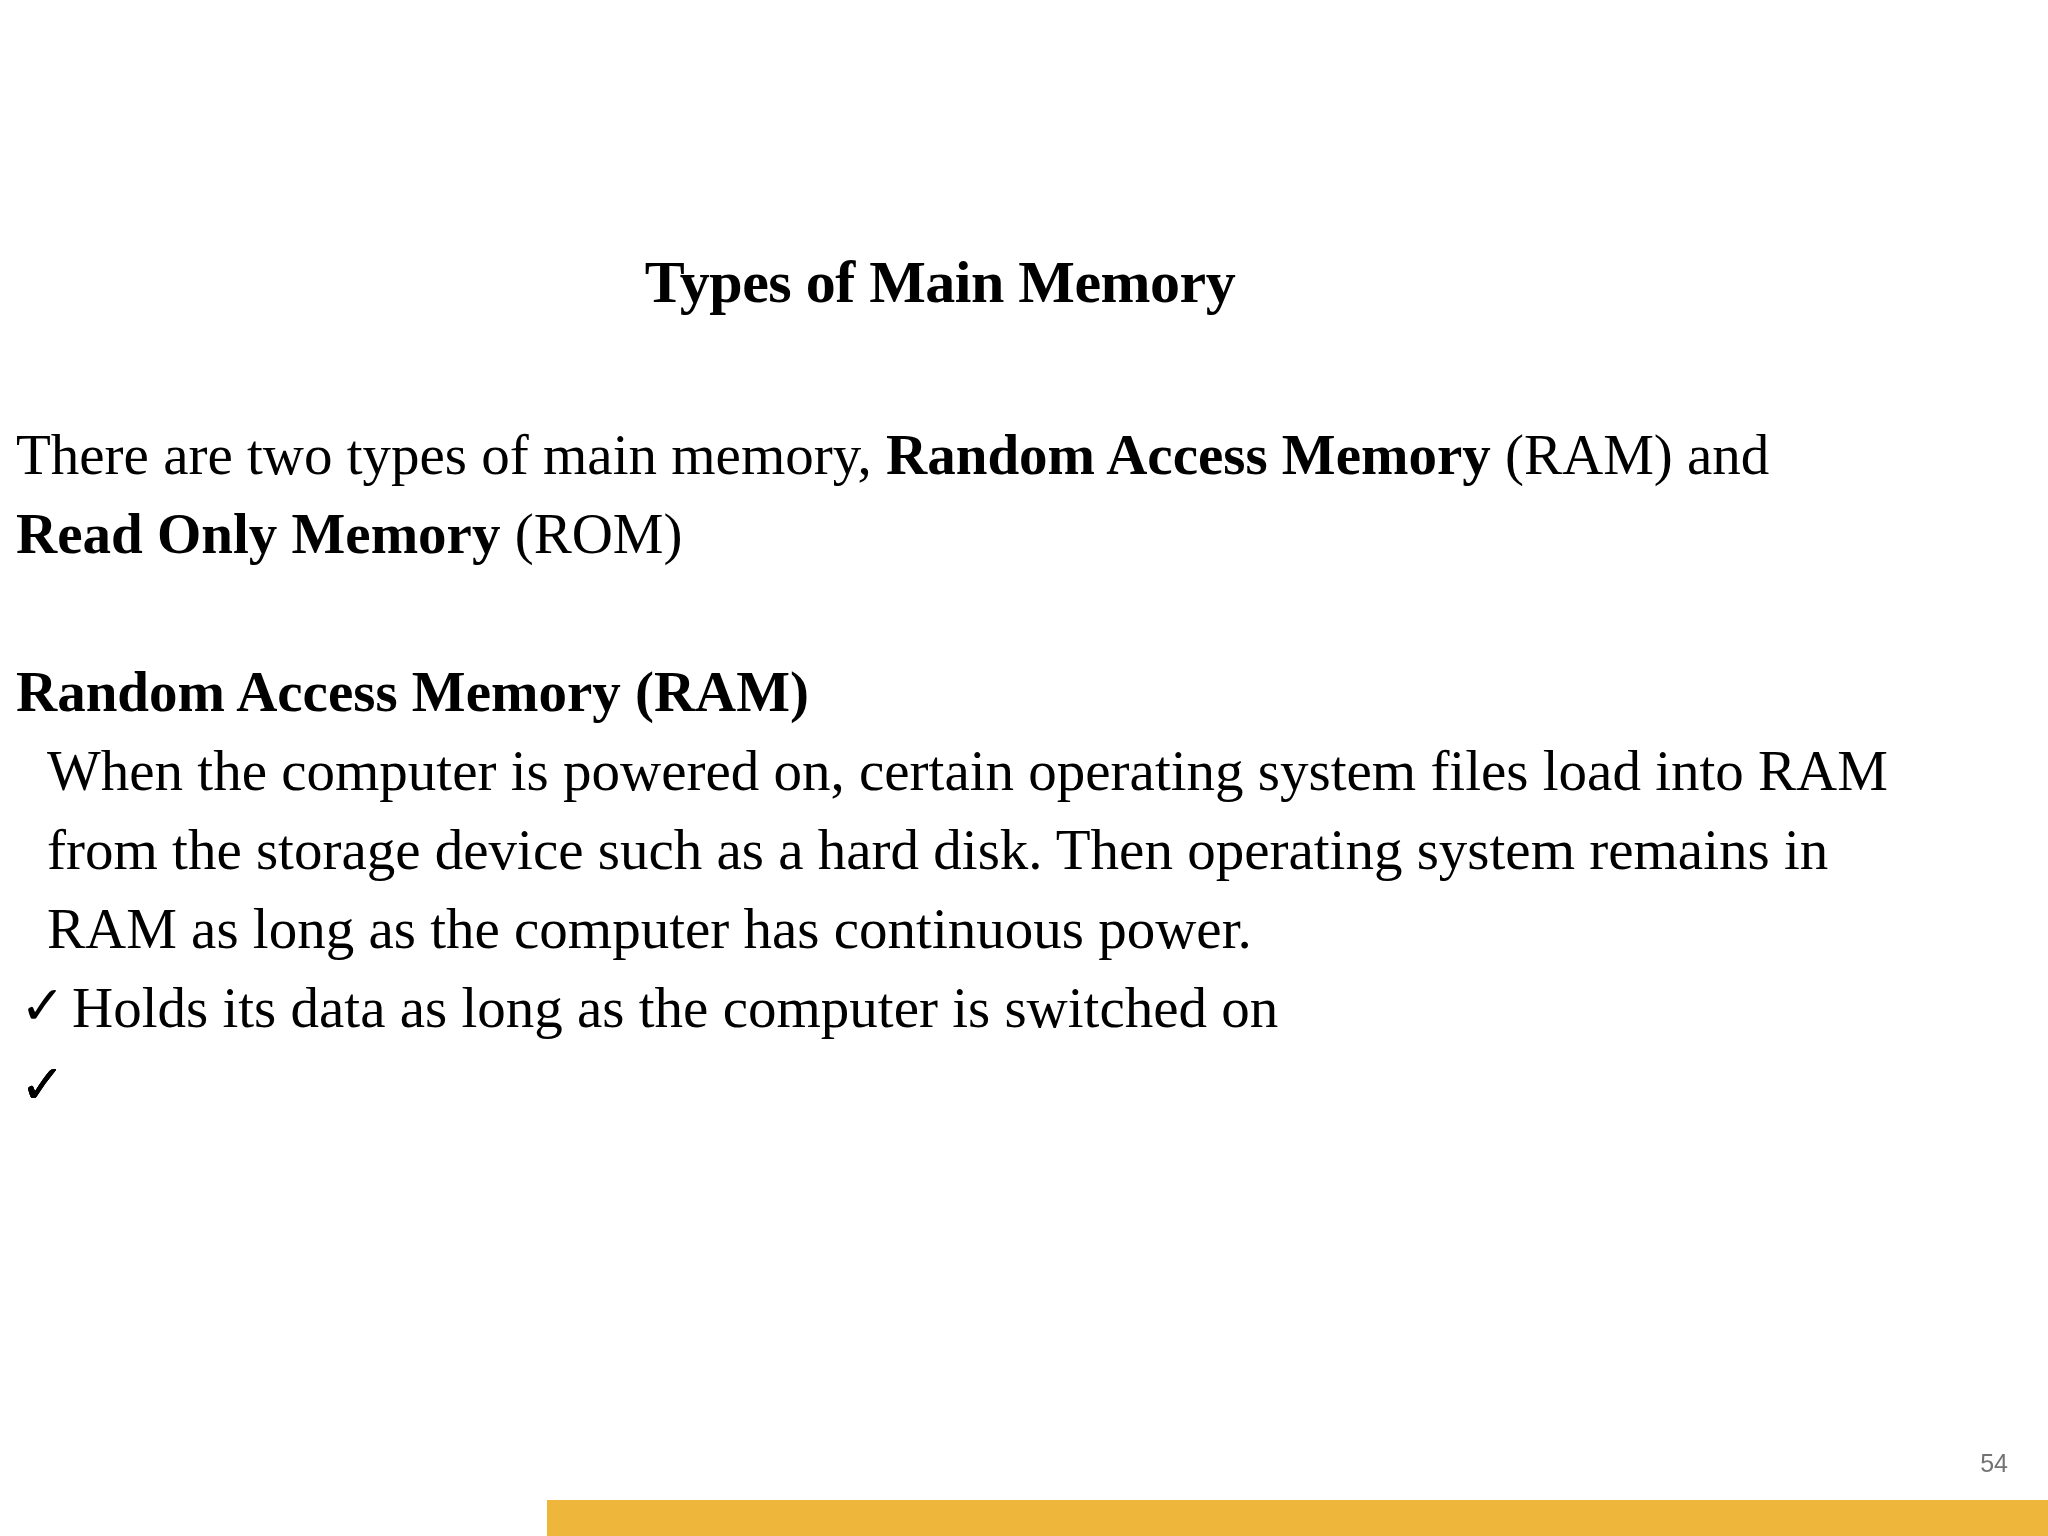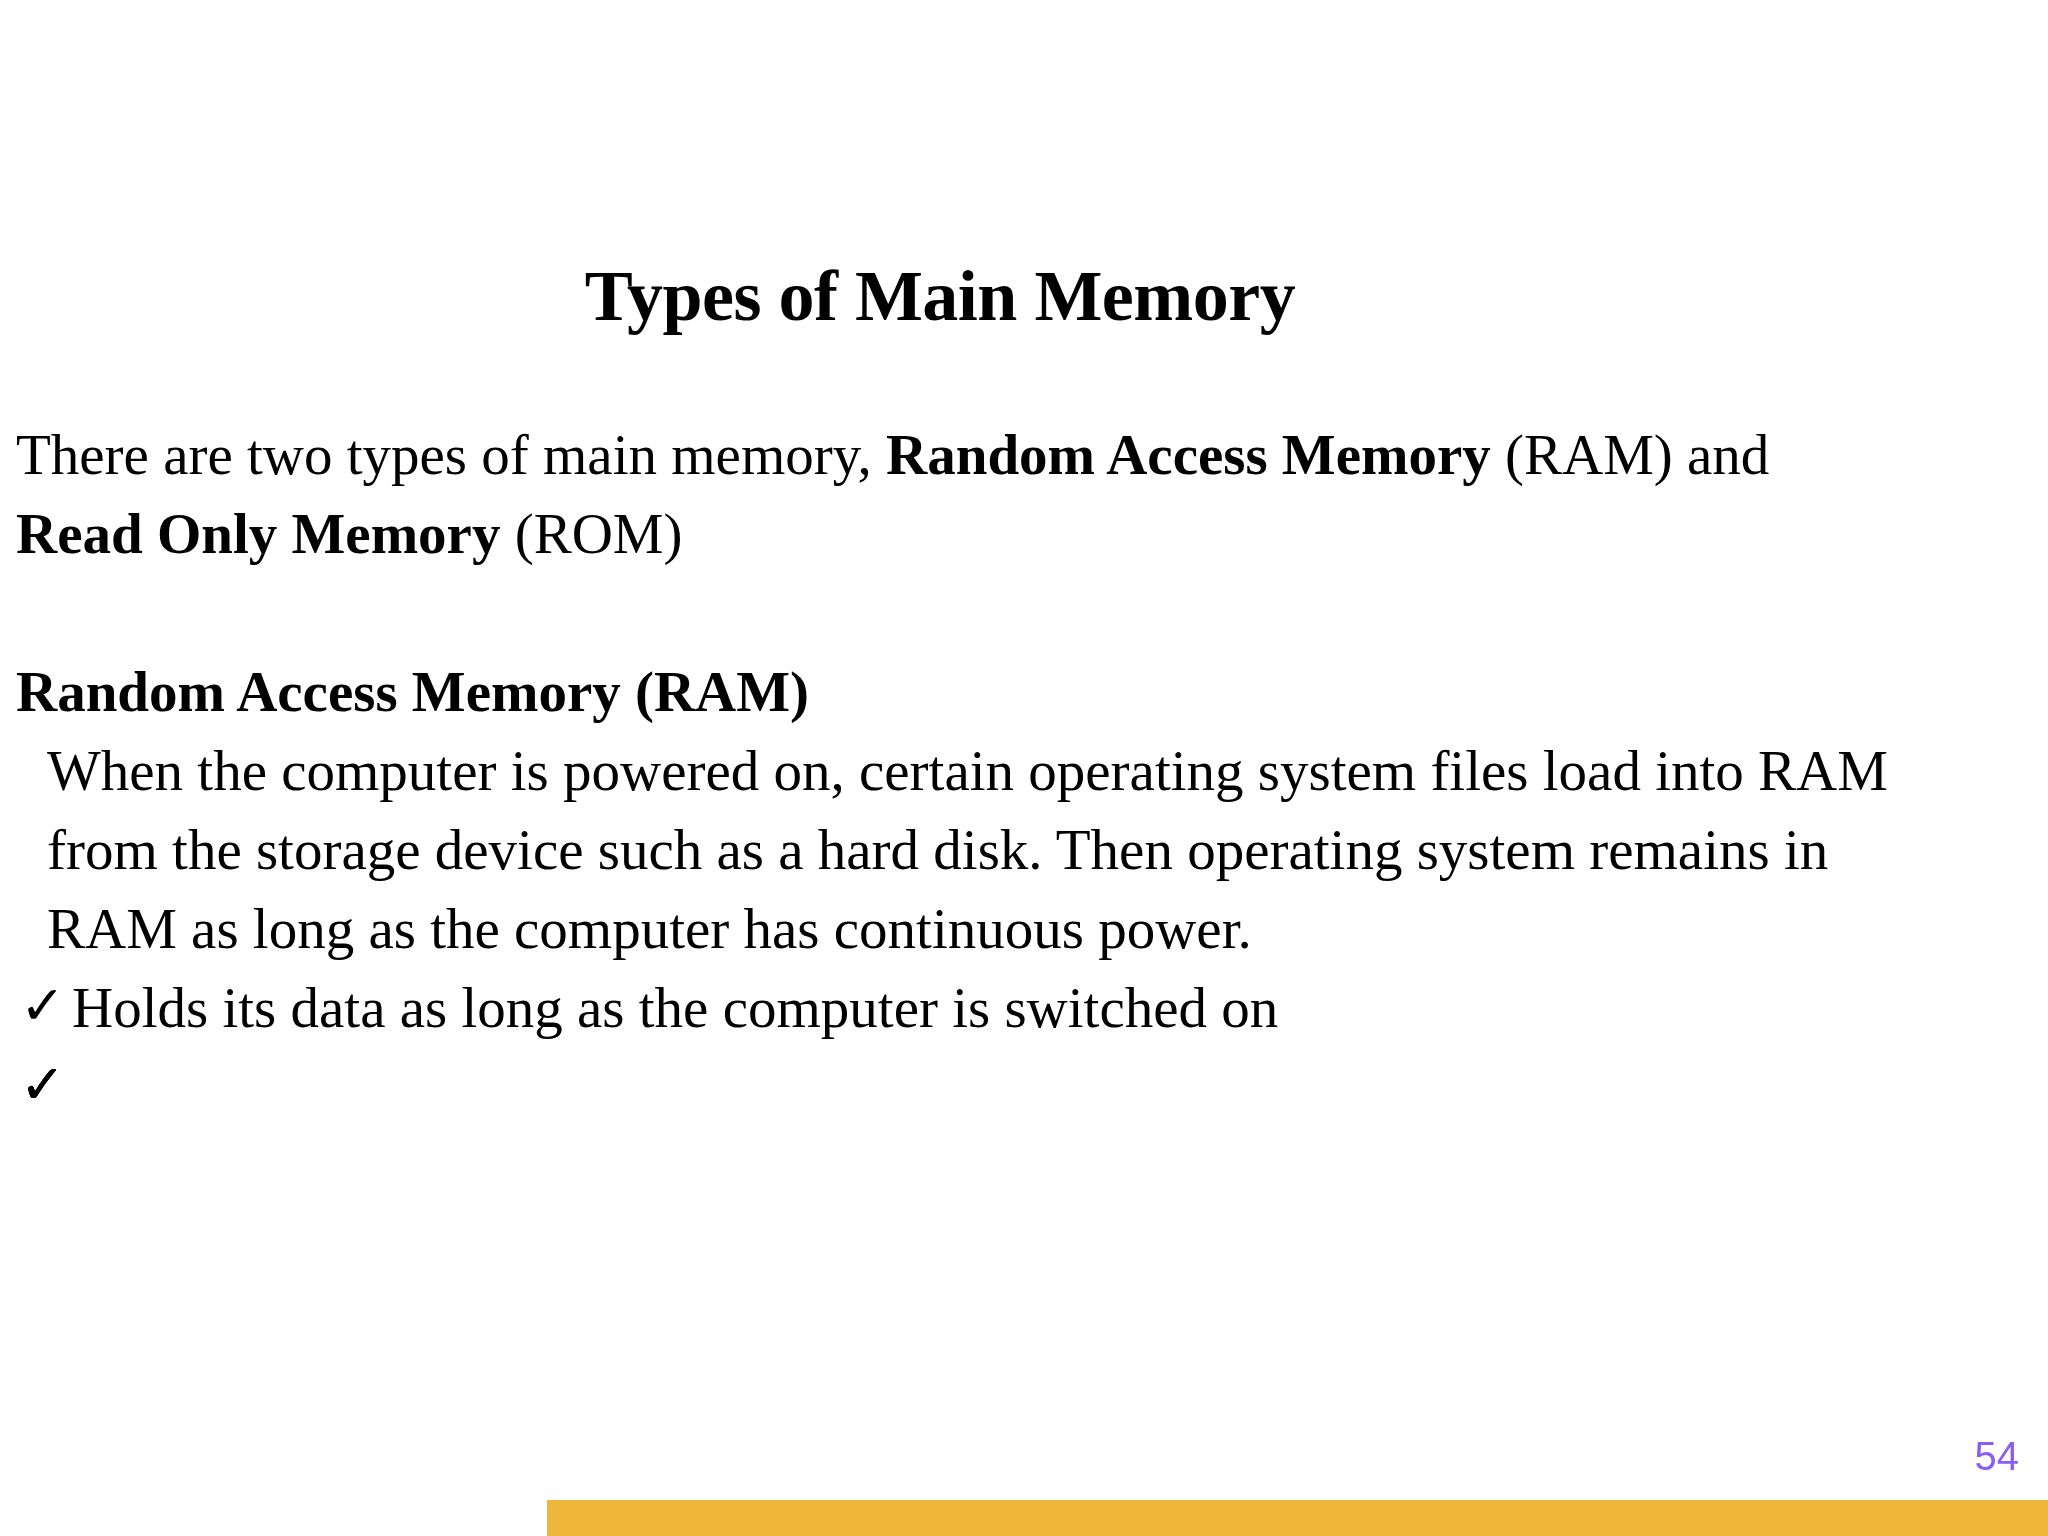--- a/index.html
+++ b/index.html
@@ -22,21 +22,21 @@
     background: #ffffff;
   }
 
   
   .slide-title {
     position: absolute;
     top: 212px;
     left: 0;
     width: 1880px;
     text-align: center;
-    font-size: 72px;
+    font-size: 60px;
     font-weight: bold;
     line-height: 1.02;
     letter-spacing: -0.5px;
     white-space: nowrap;
   }
 
   
   .body-block {
     position: absolute;
     top: 415px;
@@ -93,25 +93,25 @@
     font-family: "DejaVu Sans", sans-serif;
     font-weight: 400;
   }
   .bullet-text {
     display: inline;
   }
 
   
   .page-number {
     position: absolute;
-    right: 29px;
+    right: 40px;
     bottom: 60px;
     font-family: "Liberation Sans", sans-serif;
-    font-size: 40px;
-    color: #8b5cf6;
+    font-size: 25px;
+    color: #737373;
     line-height: 1;
   }
 
   
   .accent-bar {
     position: absolute;
     left: 547px;
     bottom: 0;
     width: 1501px;
     height: 36px;

